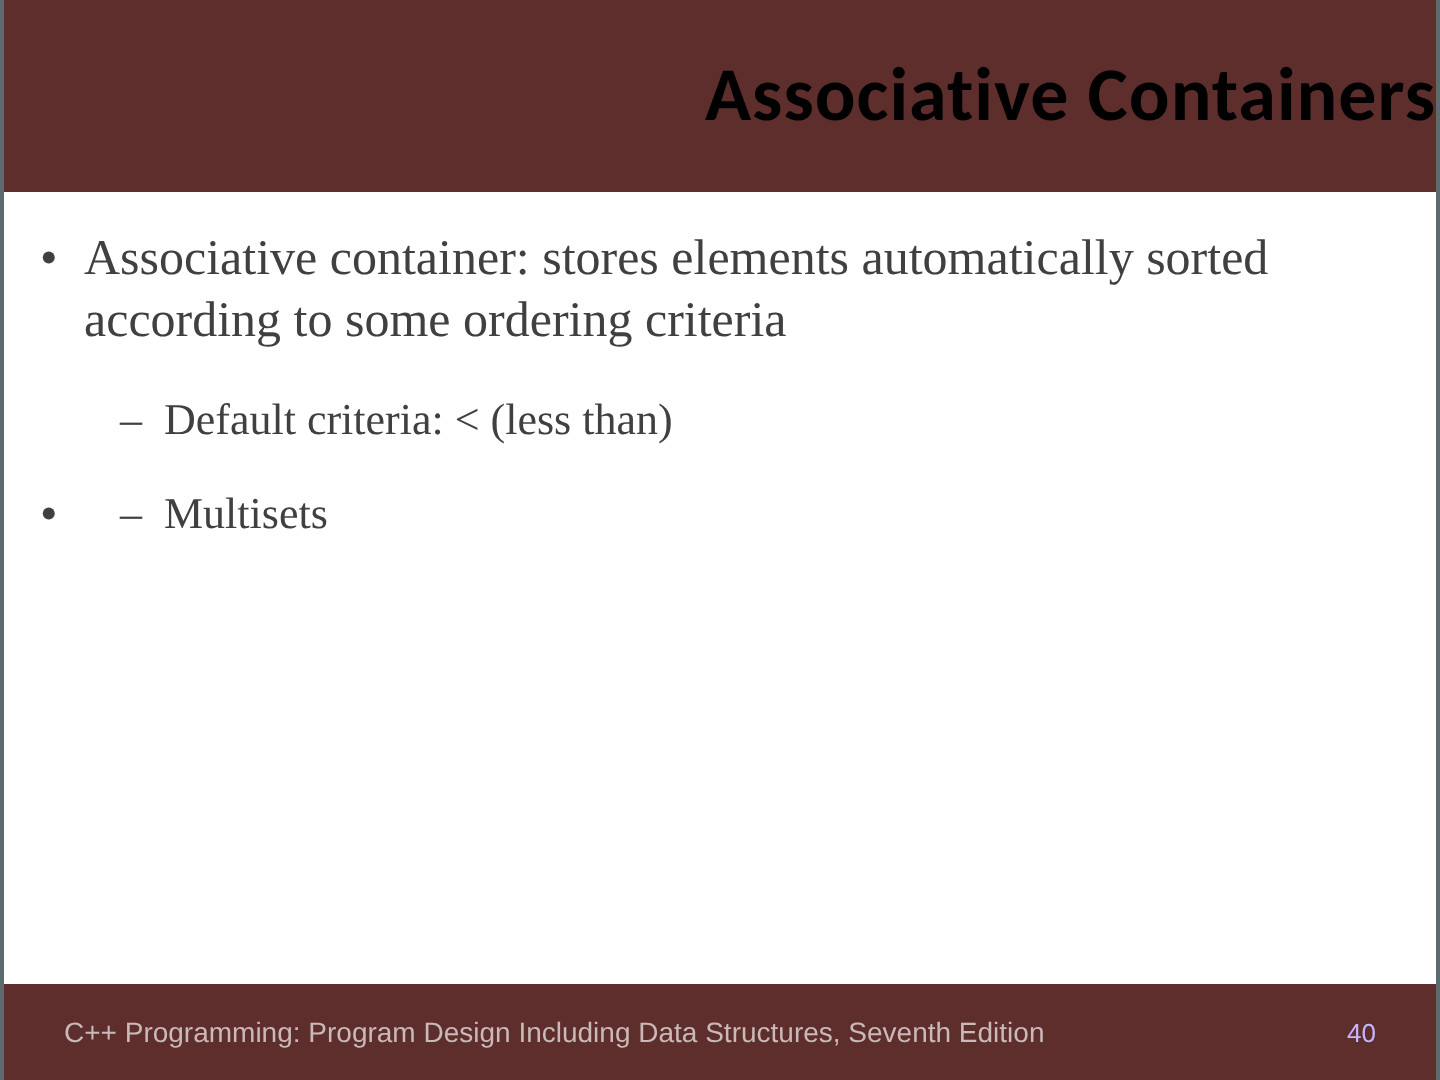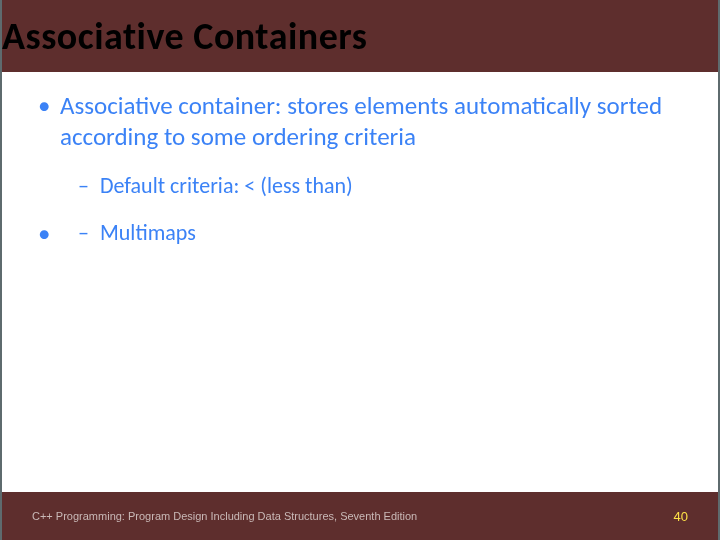--- a/index.html
+++ b/index.html
@@ -10,36 +10,37 @@
     position: relative;
     width: 720px;
     height: 540px;
     background: #ffffff;
     border-left: 2px solid #5e6b6e;
     border-right: 2px solid #5e6b6e;
   }
 
   .title-band {
     width: 100%;
-    height: 72px;
+    height: 96px;
     background: #5e2e2d;
     display: flex;
     align-items: center;
-    justify-content: flex-start;
+    justify-content: flex-end;
   }
   .title-band h1 {
     color: #000;
     font-size: 38px;
     font-weight: 700;
     letter-spacing: 0.5px;
   }
 
   .content {
-    padding: 18px 30px 0 36px;
-    color: #3b82f6;
+    padding: 18px 30px 0 18px;
+    color: #404040;
+    font-family: Liberation Serif, serif;
   }
 
   ul { list-style: none; }
 
   .lvl1 > li {
     font-size: 25px;
     line-height: 1.25;
     margin-bottom: 6px;
     padding-left: 22px;
     position: relative;
@@ -78,24 +79,24 @@
     height: 48px;
     background: #5e2e2d;
     display: flex;
     align-items: center;
     justify-content: space-between;
     padding: 0 30px;
   }
   .footer-text {
     color: #c9b9b7;
     font-family: Arial, sans-serif;
-    font-size: 11px;
+    font-size: 14px;
   }
   .page-num {
-    color: #fde047;
+    color: #c4b5fd;
     font-family: Arial, sans-serif;
     font-size: 13px;
   }
 </style>
 </head>
 <body>
 
 <div class="slide">
 
   <div class="title-band">
@@ -108,21 +109,21 @@
         <span>Associative container: stores elements automatically sorted according to some ordering criteria</span>
         <ul class="lvl2">
           <li>
             <span>Default criteria: &lt; (less than)</span>
           </li>
         </ul>
       </li>
       <li>
         <ul class="lvl2">
           <li>
-            <span>Multimaps</span>
+            <span>Multisets</span>
           </li>
         </ul>
       </li>
     </ul>
   </div>
 
   <div class="footer-band">
     <span class="footer-text">C++ Programming: Program Design Including Data Structures, Seventh Edition</span>
     <span class="page-num">40</span>
   </div>

